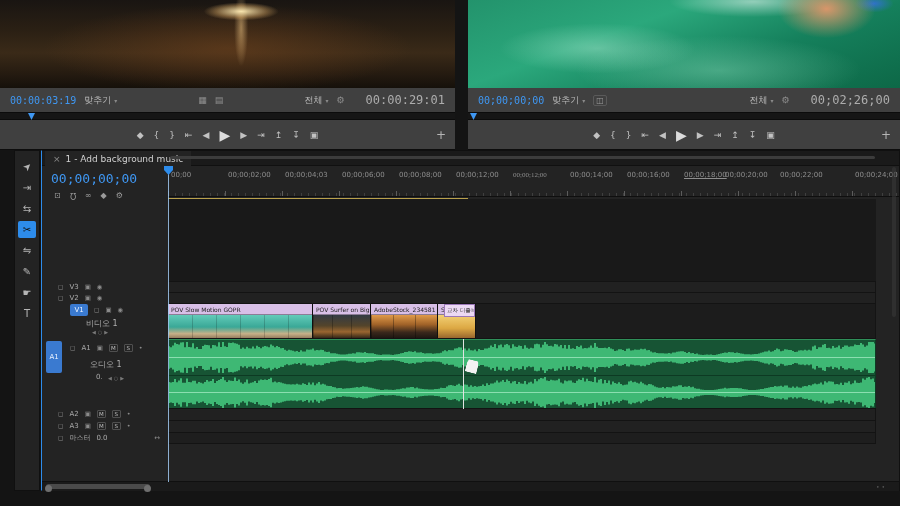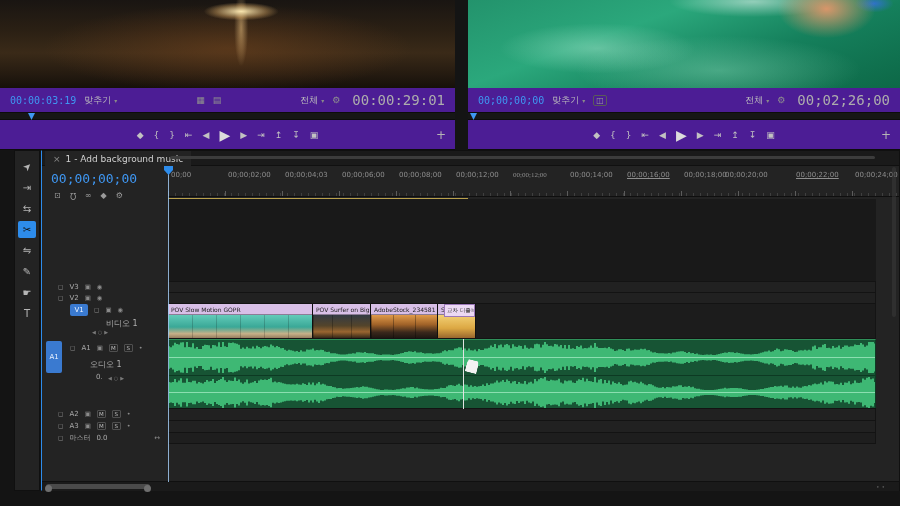--- a/index.html
+++ b/index.html
@@ -1,40 +1,40 @@
 <!DOCTYPE html>
 <html><head>
 <meta charset="utf-8">
 <style>
   *{margin:0;padding:0;box-sizing:border-box}
   html,body{background:#000}
   #app{position:relative;width:900px;height:506px;background:#141414;
        font-family:"DejaVu Sans","Liberation Sans",sans-serif;color:#c8c8c8;overflow:hidden}
 
   
-  .monitor{position:absolute;top:0;height:150px;background:#4c1d95;border-bottom:1px solid #0d0d0d}
+  .monitor{position:absolute;top:0;height:150px;background:#404040;border-bottom:1px solid #0d0d0d}
   .m-src{left:0;width:455px}
   .m-prog{left:468px;width:432px}
   .preview{position:absolute;left:0;top:0;width:100%;height:88px;background:#000}
   .pv-src{background:
     radial-gradient(ellipse 50px 12px at 53% 13%, rgba(255,236,180,.95), rgba(255,200,120,.35) 50%, transparent 75%),
     radial-gradient(ellipse 10px 55px at 53% 32%, rgba(255,210,140,.5), transparent 70%),
     radial-gradient(ellipse 230px 55px at 50% 55%, rgba(120,70,30,.5), transparent 80%),
     linear-gradient(180deg,#191512 0%,#2b2014 35%,#3a2a18 60%,#241a10 85%,#15100a 100%)}
   .pv-prog{background:
     radial-gradient(ellipse 70px 42px at 83% 10%, #d8966a, rgba(216,150,102,0) 70%),
     radial-gradient(ellipse 26px 12px at 94% 4%, #2f72c8, transparent 75%),
     radial-gradient(ellipse 120px 22px at 66% 2%, rgba(255,255,255,.5), transparent 70%),
     radial-gradient(ellipse 140px 36px at 30% 55%, rgba(214,255,236,.35), transparent 70%),
     radial-gradient(ellipse 190px 46px at 58% 80%, rgba(150,230,195,.4), transparent 75%),
     linear-gradient(160deg,#23936c 0%,#2ba87c 35%,#15805c 65%,#0d6847 100%)}
   .info{position:absolute;left:0;top:88px;width:100%;height:24px;display:flex;align-items:center;
         padding:0 10px;gap:8px;font-size:9px;color:#b0b0b0}
   .tc{color:#3f97f2;font-size:10px;font-family:"DejaVu Sans Mono","Liberation Mono",monospace}
-  .dur{color:#adadad;font-size:14px;font-family:"DejaVu Sans Mono","Liberation Mono",monospace;margin-left:4px}
+  .dur{color:#adadad;font-size:12px;font-family:"DejaVu Sans Mono","Liberation Mono",monospace;margin-left:13px}
   .dd{display:flex;align-items:center;gap:3px;color:#bdbdbd;cursor:default}
   .dd .caret{font-size:6px;color:#8a8a8a}
   .spacer{flex:1}
   .mini-icon{color:#8f8f8f;font-size:9px}
   .boxed{border:1px solid #5a5a5a;border-radius:2px;padding:0 2px;font-size:8px;color:#9a9a9a}
   .scrub{position:absolute;left:0;top:112px;width:100%;height:8px;background:#161616;
          border-top:1px solid #0c0c0c;border-bottom:1px solid #0c0c0c}
   .caret-head{position:absolute;top:0;width:7px;height:7px;background:#3f97f2;
               clip-path:polygon(0 0,100% 0,50% 100%)}
   .transport{position:absolute;left:0;top:121px;width:100%;height:28px;display:flex;
@@ -286,27 +286,27 @@
         <span class="rlabel" style="left: 174px;">00;00;06;00</span>
         <span class="rtick" style="left: 171px;"></span>
         <span class="rlabel" style="left: 231px;">00;00;08;00</span>
         <span class="rtick" style="left: 228px;"></span>
         <span class="rlabel" style="left: 288px;">00;00;12;00</span>
         <span class="rtick" style="left: 285px;"></span>
         <span class="rlabel" style="left: 345px; font-family: Liberation Serif, serif;">00;00;12;00</span>
         <span class="rtick" style="left: 342px;"></span>
         <span class="rlabel" style="left: 402px;">00;00;14;00</span>
         <span class="rtick" style="left: 399px;"></span>
-        <span class="rlabel" style="left: 459px; text-decoration: underline;">00;00;16;00</span>
+        <span class="rlabel" style="left: 459px;">00;00;16;00</span>
         <span class="rtick" style="left: 456px;"></span>
-        <span class="rlabel" style="left: 516px;">00;00;18;00</span>
+        <span class="rlabel" style="left: 516px; text-decoration: underline;">00;00;18;00</span>
         <span class="rtick" style="left: 513px;"></span>
         <span class="rlabel" style="left: 557px;">00;00;20;00</span>
         <span class="rtick" style="left: 570px;"></span>
-        <span class="rlabel" style="left: 628px; text-decoration: underline;">00;00;22;00</span>
+        <span class="rlabel" style="left: 612px;">00;00;22;00</span>
         <span class="rtick" style="left: 627px;"></span>
         <span class="rlabel" style="left: 687px;">00;00;24;00</span>
         <span class="rtick" style="left: 684px;"></span>
       </div>
     <div class="renderbar"></div>
     <div class="tracks-outer"></div>
 
     <div class="trow" id="rowV3"></div>
     <div class="trow" id="rowV2"></div>
     <div class="trow" id="rowV1">
@@ -360,21 +360,21 @@
       <span class="hicon">◉</span>
     </div>
 
     <div class="hblock" id="hV1">
       <span class="patch patch-v">V1</span>
       <span class="hrow-abs" style="left:52px;top:3px">
         <span class="hicon">◻</span>
         <span class="hicon">▣</span>
         <span class="hicon">◉</span>
       </span>
-      <span class="tname" style="left:64px;top:15px">비디오 1</span>
+      <span class="tname" style="left:44px;top:15px">비디오 1</span>
       <span class="kf" style="left:50px;top:26px">
         <span>◀</span><span>○</span><span>▶</span>
       </span>
     </div>
 
     <div class="hblock" id="hA1">
       <span class="patch patch-a">A1</span>
       <span class="hrow-abs" style="left:28px;top:6px">
         <span class="hicon">◻</span>
         <span class="hlabel">A1</span>

